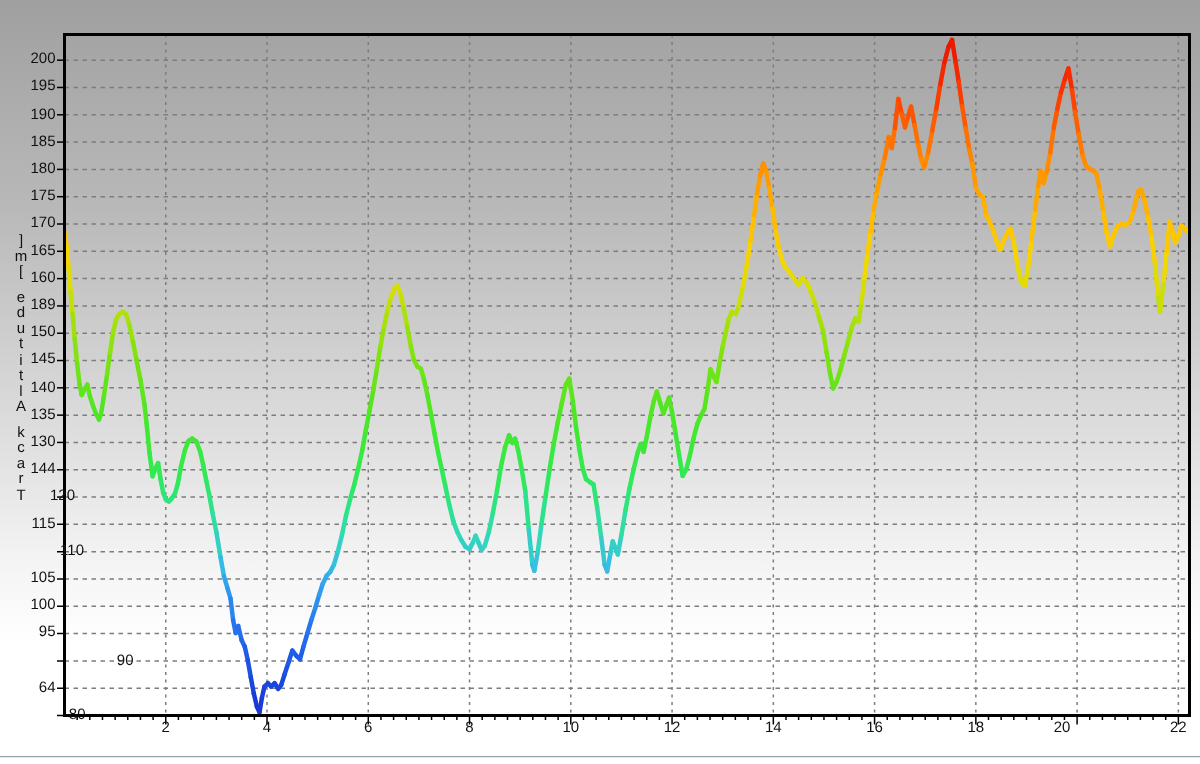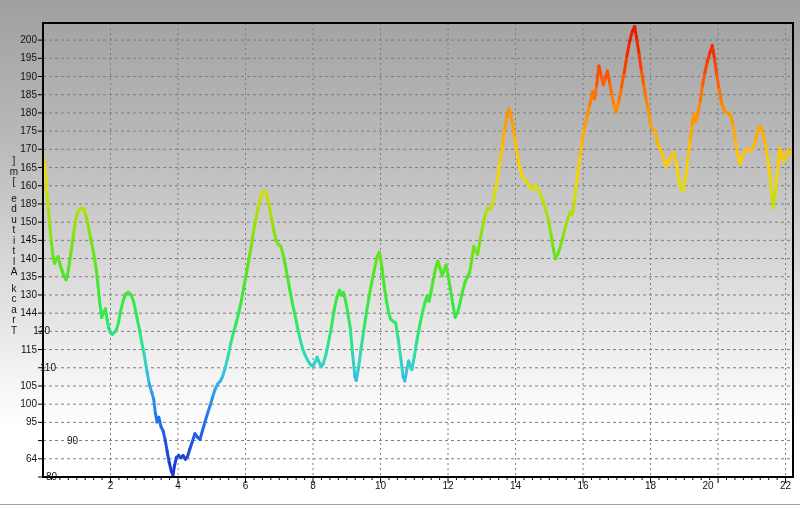--- a/index.html
+++ b/index.html
@@ -518,21 +518,21 @@
         <line x1="783.5" y1="161.7" x2="785.6" y2="157.0" stroke="rgb(252,202,0)" stroke-width="3" stroke-linecap="round"></line>
         <line x1="785.6" y1="157.0" x2="787.6" y2="150.4" stroke="rgb(255,197,0)" stroke-width="3" stroke-linecap="round"></line>
         <line x1="787.6" y1="150.4" x2="789.6" y2="151.9" stroke="rgb(255,194,0)" stroke-width="3" stroke-linecap="round"></line>
         <line x1="789.6" y1="151.9" x2="791.6" y2="154.4" stroke="rgb(255,196,0)" stroke-width="3" stroke-linecap="round"></line>
       </g>
       <rect x="43" y="23" width="750" height="454" fill="none" stroke="#000000" stroke-width="2"></rect>
     </svg>
   <div id="labels-overlay">
       <div class="tick-label ytick" style="left: 0px; top: 472px; margin-left: 20px;">80</div>
       <div class="tick-label ytick" style="left: 0px; top: 453.796px;">64</div>
-      <div class="tick-label ytick" style="left: 5px; top: 435.593px; padding-left: 36px;">90</div>
+      <div class="tick-label ytick" style="left: 16px; top: 435.593px; padding-left: 36px;">90</div>
       <div class="tick-label ytick" style="left: 0px; top: 417.389px;">95</div>
       <div class="tick-label ytick" style="left: 0px; top: 399.185px;">100</div>
       <div class="tick-label ytick" style="left: 0px; top: 380.982px;">105</div>
       <div class="tick-label ytick" style="left: 0px; top: 362.778px; margin-left: 19px;">110</div>
       <div class="tick-label ytick" style="left: 0px; top: 344.574px;">115</div>
       <div class="tick-label ytick" style="left: 0px; top: 326.37px; padding-left: 13px;">120</div>
       <div class="tick-label ytick" style="left: 0px; top: 308.167px;">144</div>
       <div class="tick-label ytick" style="left: 0px; top: 289.963px;">130</div>
       <div class="tick-label ytick" style="left: 0px; top: 271.759px;">135</div>
       <div class="tick-label ytick" style="left: 0px; top: 253.556px;">140</div>

